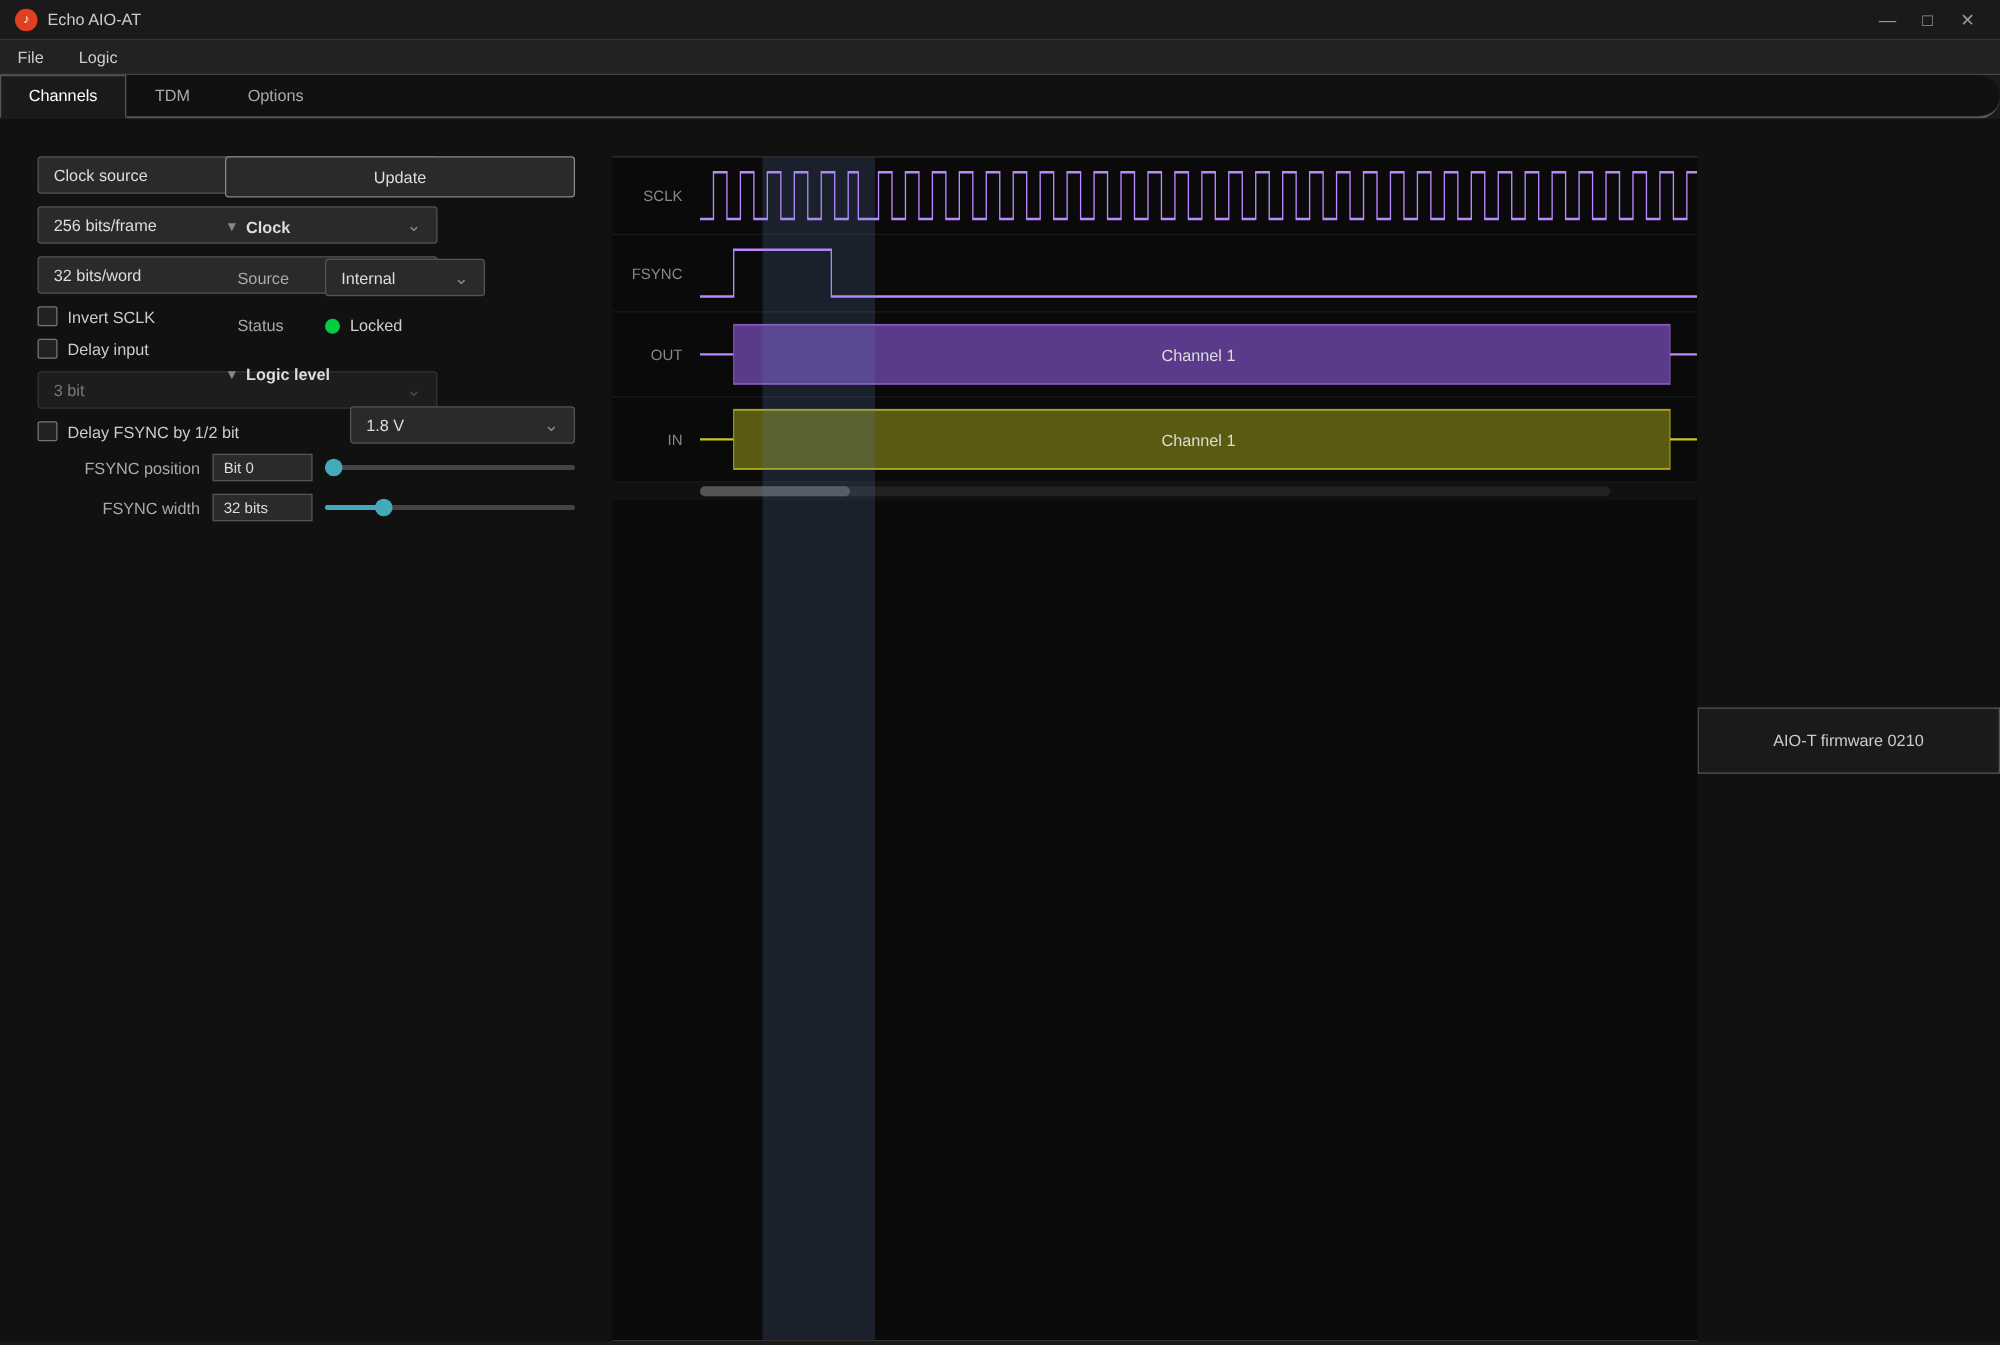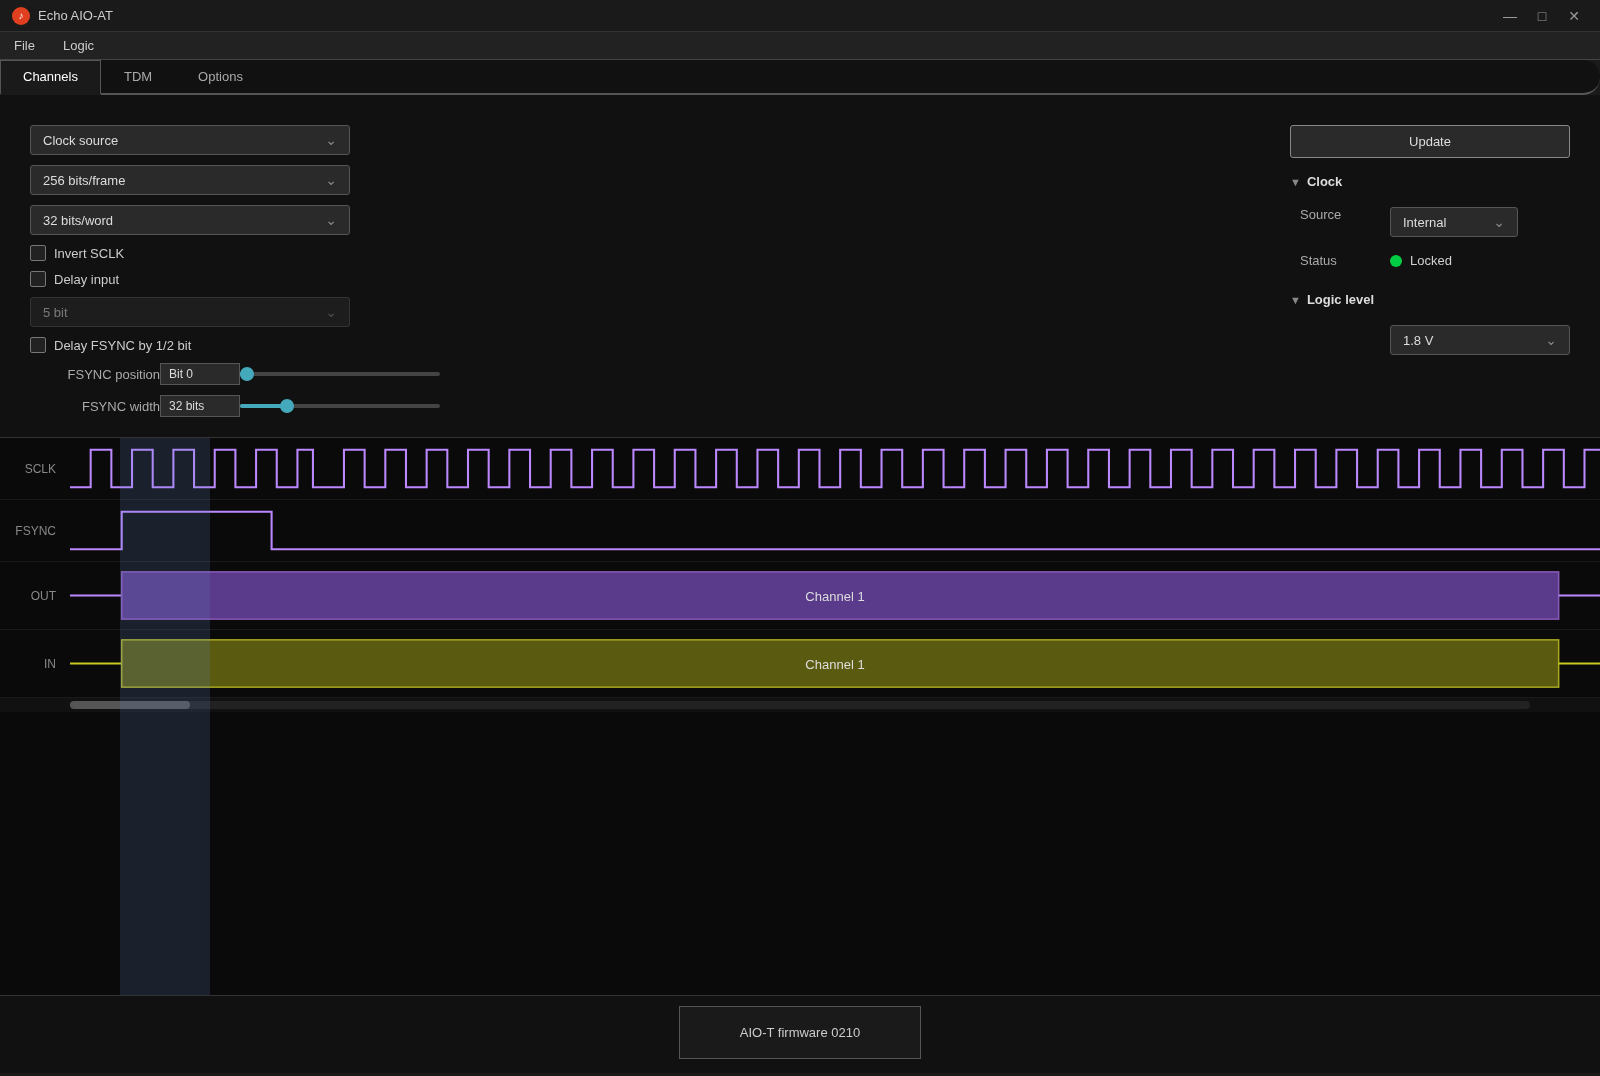--- a/index.html
+++ b/index.html
@@ -96,21 +96,21 @@
       border-bottom: 2px solid #1a1a1a;
       margin-bottom: -2px;
     }
 
     
     .main-content {
       background: #111;
       padding: 20px 0 0 0;
       height: calc(1076px - 32px - 28px - 38px);
       display: flex;
-      flex-direction: column;
+      flex-direction: row;
     }
 
     
     .dropdown {
       display: flex;
       align-items: center;
       justify-content: space-between;
       background: #2a2a2a;
       border: 1px solid #555;
       padding: 6px 12px;
@@ -145,20 +145,21 @@
     
     .dropdown.disabled {
       opacity: 0.5;
       cursor: not-allowed;
     }
 
     
     .slider-row {
       display: flex;
       align-items: center;
+      gap: 10px;
       justify-content: space-between;
     }
     .slider-label {
       color: #aaa;
       text-align: right;
       min-width: 130px;
     }
     .slider-value-box {
       background: #2a2a2a;
       border: 1px solid #555;
@@ -206,21 +207,21 @@
       margin-bottom: 10px;
       font-weight: bold;
       color: #ddd;
     }
     .section-header .triangle {
       color: #888;
       font-size: 11px;
     }
     .property-row {
       display: flex;
-      gap: 20px;
+      align-items: center;
       margin-bottom: 8px;
       padding-left: 10px;
     }
     .property-label {
       min-width: 70px;
       color: #aaa;
     }
     .status-row {
       display: flex;
       align-items: center;
@@ -415,21 +416,21 @@
         <span class="checkbox-box"></span>
         <span>Invert SCLK</span>
       </div>
 
       <div class="checkbox-row">
         <span class="checkbox-box"></span>
         <span>Delay input</span>
       </div>
 
       <div class="dropdown disabled">
-        <span>5 bit</span>
+        <span>3 bit</span>
         <span class="arrow">⌄</span>
       </div>
 
       <div class="checkbox-row">
         <span class="checkbox-box"></span>
         <span>Delay FSYNC by 1/2 bit</span>
       </div>
 
       <div class="slider-row">
         <span class="slider-label">FSYNC position</span>

